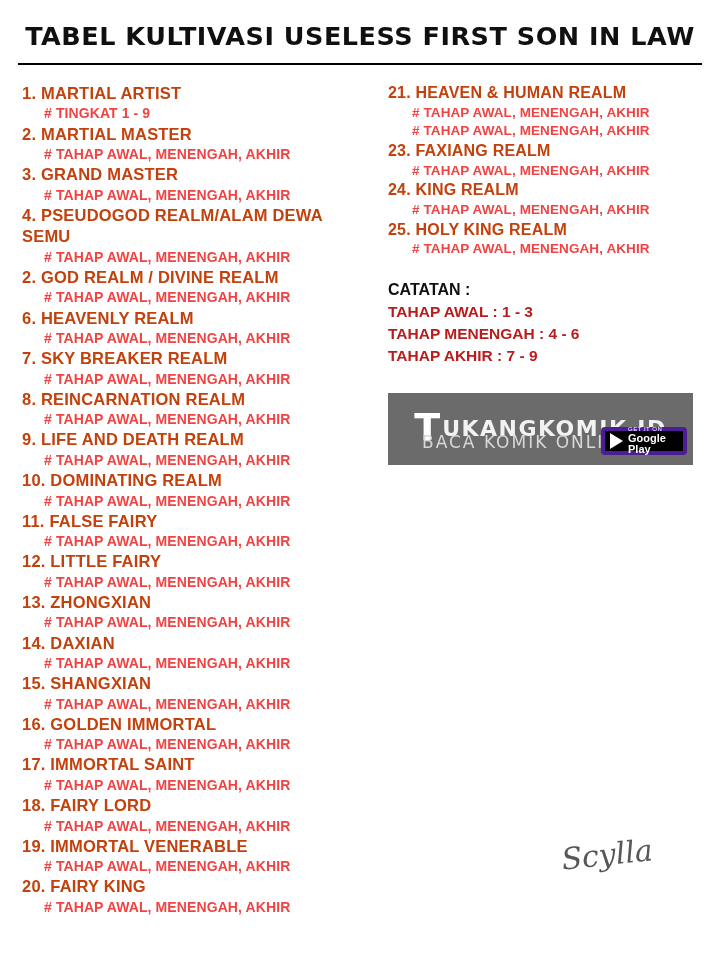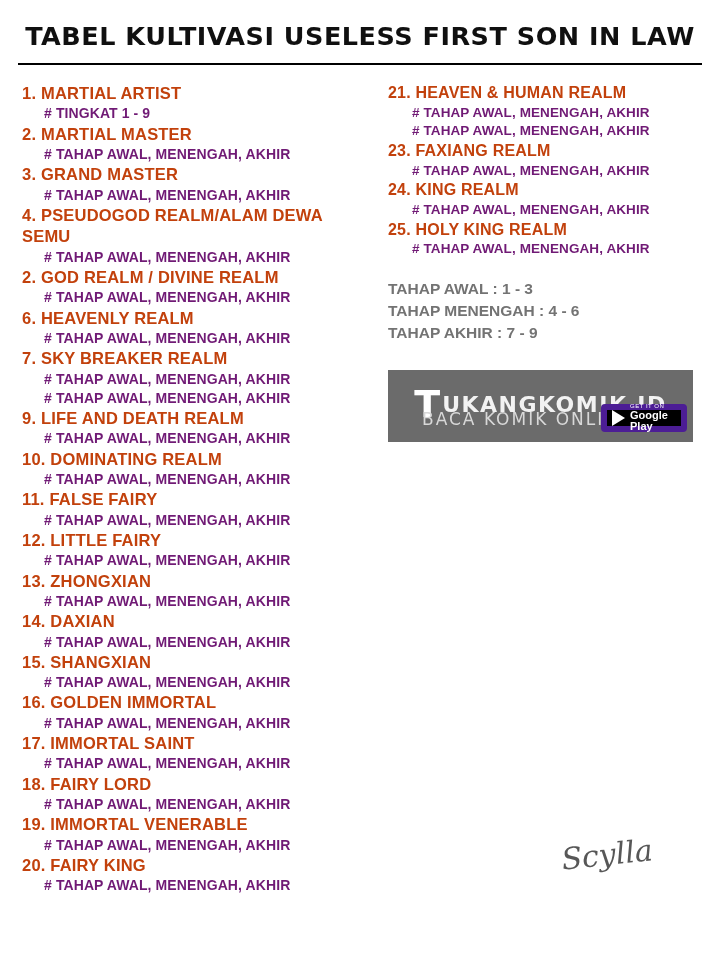--- a/index.html
+++ b/index.html
@@ -59,42 +59,42 @@
     font-size: 16.5px;
     font-weight: bold;
     letter-spacing: 0.2px;
     color: #c2410c;
     line-height: 1.30;
     white-space: pre-line;
   }
   .entry-sub {
     font-size: 14px;
     font-weight: bold;
-    color: #701a75;
+    color: #ef4444;
     line-height: 1.30;
     padding-left: 22px;
     letter-spacing: 0.1px;
   }
   .col-right .entry-name { font-size: 16px; }
   .col-right .entry-sub { font-size: 13.5px; padding-left: 24px; }
 
   .notes {
     margin-top: 20px;
   }
   .notes-title {
     font-size: 16px;
     font-weight: bold;
     line-height: 1.45;
     color: #111111;
   }
   .notes-line {
     font-size: 15.5px;
     font-weight: bold;
     line-height: 1.42;
-    color: #737373;
+    color: #b91c1c;
   }
 
   .banner {
     margin-top: 26px;
     width: 305px;
     height: 72px;
     background: #6b6b6b;
     display: flex;
     align-items: center;
     justify-content: center;
@@ -133,21 +133,21 @@
     font-family: "DejaVu Sans", sans-serif;
   }
   .gplay {
     position: absolute;
     right: 6px;
     bottom: 10px;
     width: 86px;
     height: 28px;
     background: #000000;
     border-radius: 4px;
-    border: 6px solid #4c1d95;
+    border: 4px solid #4c1d95;
     display: flex;
     align-items: center;
     padding-left: 5px;
     box-sizing: border-box;
   }
   .gplay-tri {
     width: 0;
     height: 0;
     border-top: 8px solid transparent;
     border-bottom: 8px solid transparent;
@@ -222,20 +222,21 @@
       </div>
       <div class="entry">
         <div class="entry-name">6. HEAVENLY REALM</div>
         <div class="entry-sub"># TAHAP AWAL, MENENGAH, AKHIR</div>
       </div>
       <div class="entry">
         <div class="entry-name">7. SKY BREAKER REALM</div>
         <div class="entry-sub"># TAHAP AWAL, MENENGAH, AKHIR</div>
       </div>
       <div class="entry">
+        <div class="entry-name">8. REINCARNATION REALM</div>
         <div class="entry-sub"># TAHAP AWAL, MENENGAH, AKHIR</div>
       </div>
       <div class="entry">
         <div class="entry-name">9. LIFE AND DEATH REALM</div>
         <div class="entry-sub"># TAHAP AWAL, MENENGAH, AKHIR</div>
       </div>
       <div class="entry">
         <div class="entry-name">10. DOMINATING REALM</div>
         <div class="entry-sub"># TAHAP AWAL, MENENGAH, AKHIR</div>
       </div>
@@ -298,20 +299,21 @@
       <div class="entry">
         <div class="entry-name">24. KING REALM</div>
         <div class="entry-sub"># TAHAP AWAL, MENENGAH, AKHIR</div>
       </div>
       <div class="entry">
         <div class="entry-name">25. HOLY KING REALM</div>
         <div class="entry-sub"># TAHAP AWAL, MENENGAH, AKHIR</div>
       </div>
 
       <div class="notes">
+        <div class="notes-title">CATATAN :</div>
         <div class="notes-line">TAHAP AWAL : 1 - 3</div>
         <div class="notes-line">TAHAP MENENGAH : 4 - 6</div>
         <div class="notes-line">TAHAP AKHIR : 7 - 9</div>
       </div>
 
       <div class="banner">
         <div class="banner-main">
           <span class="banner-t">T</span>
           <span class="banner-name">UKANGKOMIK.ID</span>
         </div>

